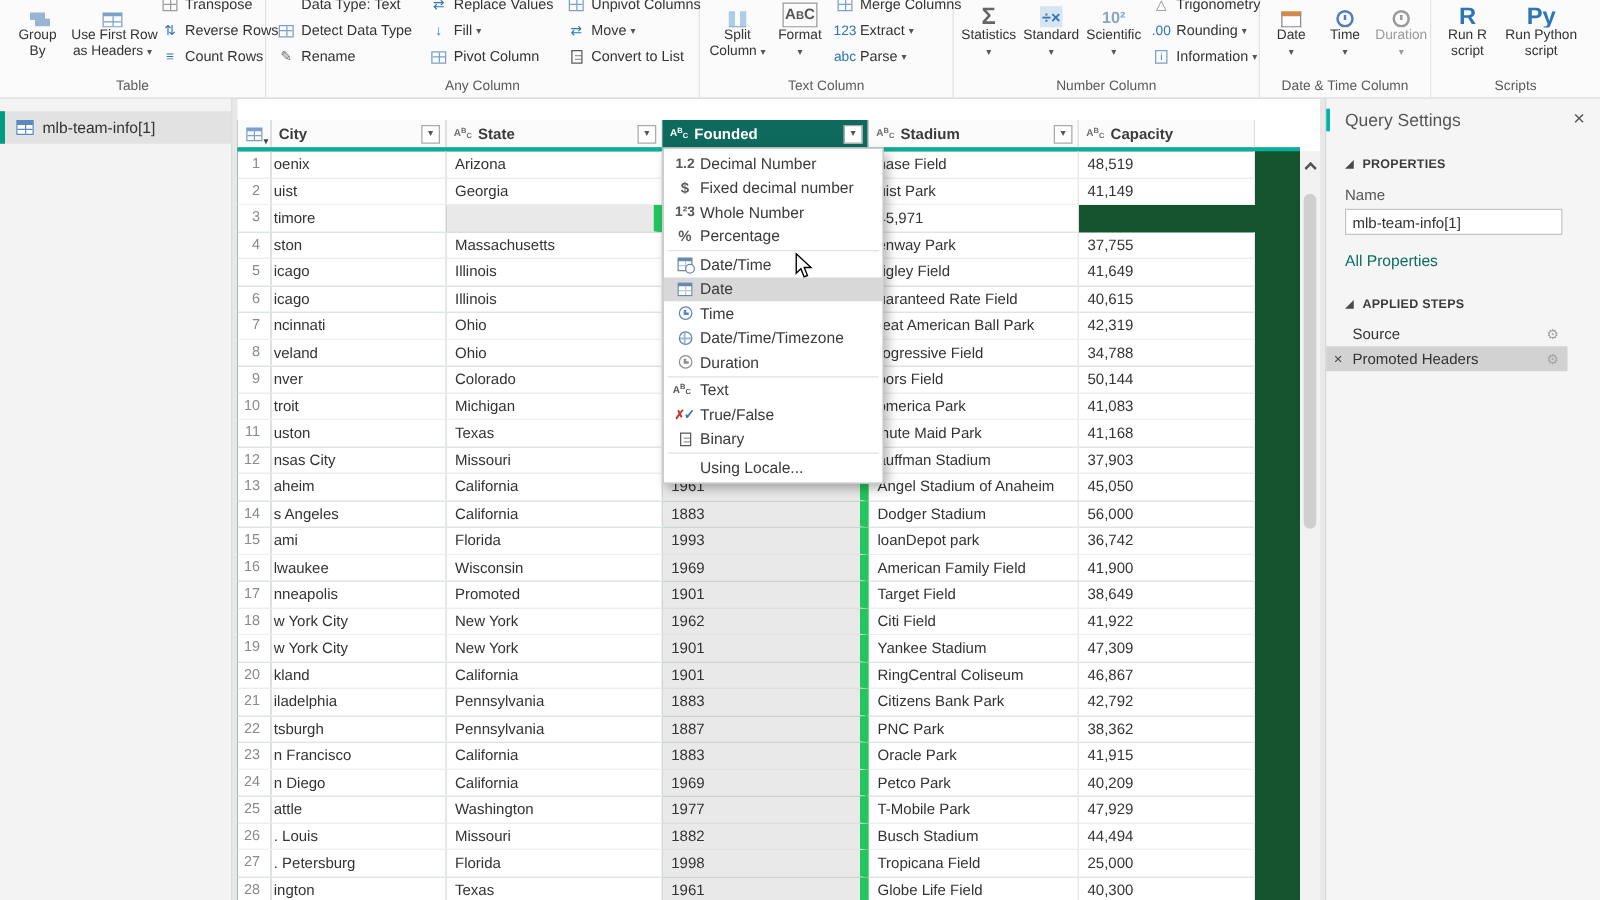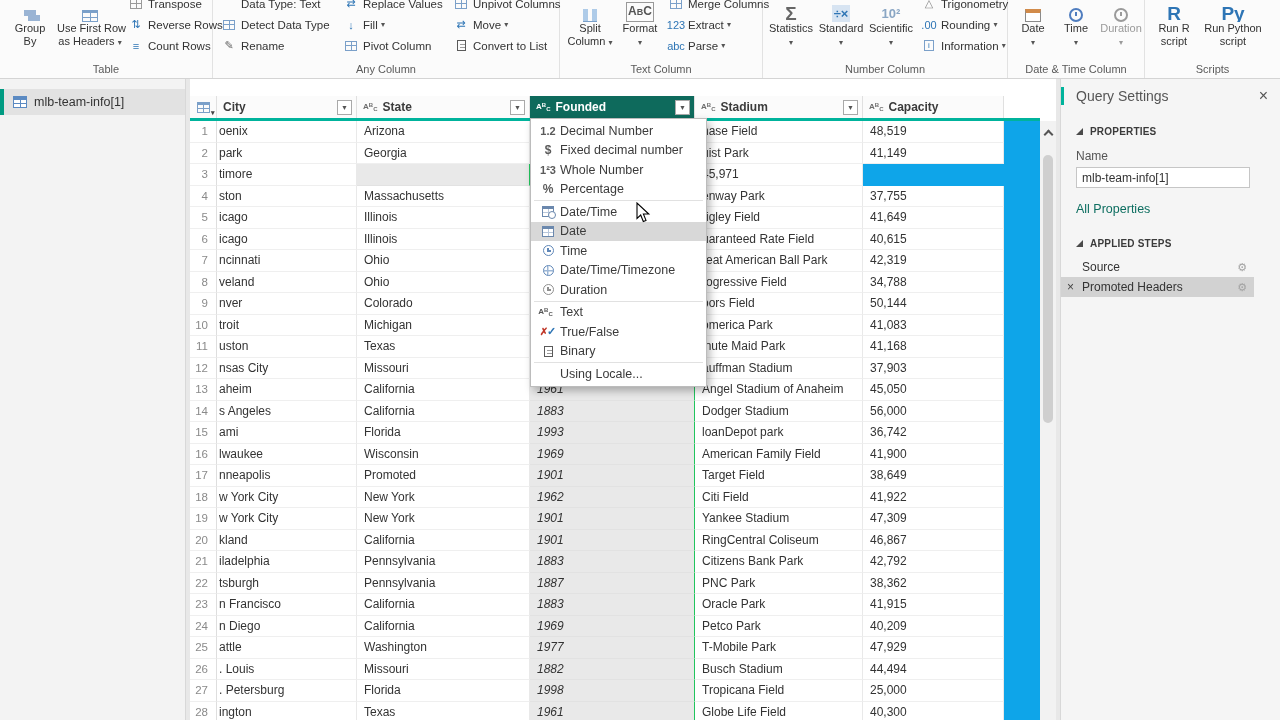--- a/index.html
+++ b/index.html
@@ -54,21 +54,21 @@
   .chev.left { transform:rotate(-45deg); }
   .chev.up { transform:rotate(45deg); }
   .query-item { margin-top:10px; height:26px; display:flex; align-items:center;
     background:#e2e2e2; border-left:4px solid #009b82; padding-left:9px;
     font-size:12.5px; color:#333; }
   .qicon { width:14px; height:12px; border:1px solid #5b8ac2; border-top:4px solid #5b8ac2;
     background:linear-gradient(#5b8ac2,#5b8ac2) 50% 0/1px 100% no-repeat,
     linear-gradient(#5b8ac2,#5b8ac2) 0 50%/100% 1px no-repeat #fff; margin-right:7px; flex:none; }
 
   
-  .table-area { position:absolute; top:96px; left:190px; width:850px; bottom:0; background:#0ea5e9; }
+  .table-area { position:absolute; top:96px; left:190px; width:850px; bottom:0; background:#14532d; }
   .grid-header { display:grid; grid-template-columns:27px 140px 173px 165px 168px 141px 36px; height:22px; }
   .hcell { display:flex; align-items:center; background:#fbfbfb; border-right:1px solid #e0e0e0;
     font-size:12px; font-weight:bold; color:#3b3b3b; padding-left:6px; overflow:hidden; white-space:nowrap; }
   .hcell.filler { border-right:none; background:#fff; }
   .hc-num { justify-content:center; padding-left:0; }
   .hc-sel { background:#0e6a5c; color:#fff; }
   .fbtn { width:15px; height:15px; border:1px solid #a9a9a9; background:#fff; color:#555;
     font-size:7px; display:flex; align-items:center; justify-content:center;
     margin-left:auto; margin-right:4px; flex:none; }
   .abc { display:inline-flex; align-items:center; margin-right:5px; flex:none; }
@@ -82,21 +82,21 @@
   .selall::after { content:'▾'; position:absolute; right:-6px; bottom:-5px; font-size:7px; color:#444; }
   .teal-line { position:absolute; top:22px; left:0; width:850px; height:3px; background:#00b39c; }
   .grid-body { position:absolute; top:25px; left:0; right:0; bottom:0; overflow:hidden; }
   .grow { display:grid; grid-template-columns:27px 140px 173px 165px 168px 141px; height:21.5px; }
   .cell { font-size:12px; color:#333; padding-left:7px; display:flex; align-items:center;
     border-right:1px solid #e9e9e9; border-bottom:1px solid #efefef; overflow:hidden;
     white-space:pre; background:#fff; }
   .c-num { justify-content:flex-end; padding-right:8px; padding-left:0; color:#8a8a8a;
     font-size:11.5px; border-right:1px solid #dedede; }
   .c-city { padding-left:2px; }
-  .c-founded { background:#e9e9e9; border-right:1px solid #22c55e; border-bottom:1px solid #e2e2e2;font-style:italic; }
+  .c-founded { background:#e9e9e9; border-right:7px solid #22c55e; border-bottom:1px solid #e2e2e2; }
 
   
   .vscroll { position:absolute; top:121px; left:1040px; width:16px; bottom:0; background:#f2f2f2; }
   .vscroll .chevbox { height:26px; display:flex; align-items:center; justify-content:center; }
   .vthumb { position:absolute; top:34px; left:3px; width:10px; height:268px; background:#cfcfcf; border-radius:5px; }
 
   
   .type-menu { position:absolute; left:530px; top:118px; width:177px; background:#fff;
     border:1px solid #bcbcbc; box-shadow:3px 4px 8px rgba(0,0,0,.28); padding:2px 0;
     z-index:20; }
@@ -428,21 +428,21 @@
         <div class="cell c-num">1</div>
         <div class="cell c-city">oenix</div>
         <div class="cell">Arizona</div>
         <div class="cell c-founded"></div>
         <div class="cell">hase Field</div>
         <div class="cell">48,519</div>
       </div>
 
       <div class="grow">
         <div class="cell c-num">2</div>
-        <div class="cell c-city">park</div>
+        <div class="cell c-city">uist</div>
         <div class="cell">Georgia</div>
         <div class="cell c-founded"></div>
         <div class="cell">uist Park</div>
         <div class="cell">41,149</div>
       </div>
 
       <div class="grow">
         <div class="cell c-num">3</div>
         <div class="cell c-city">timore</div>
         <div class="cell c-founded"></div>

